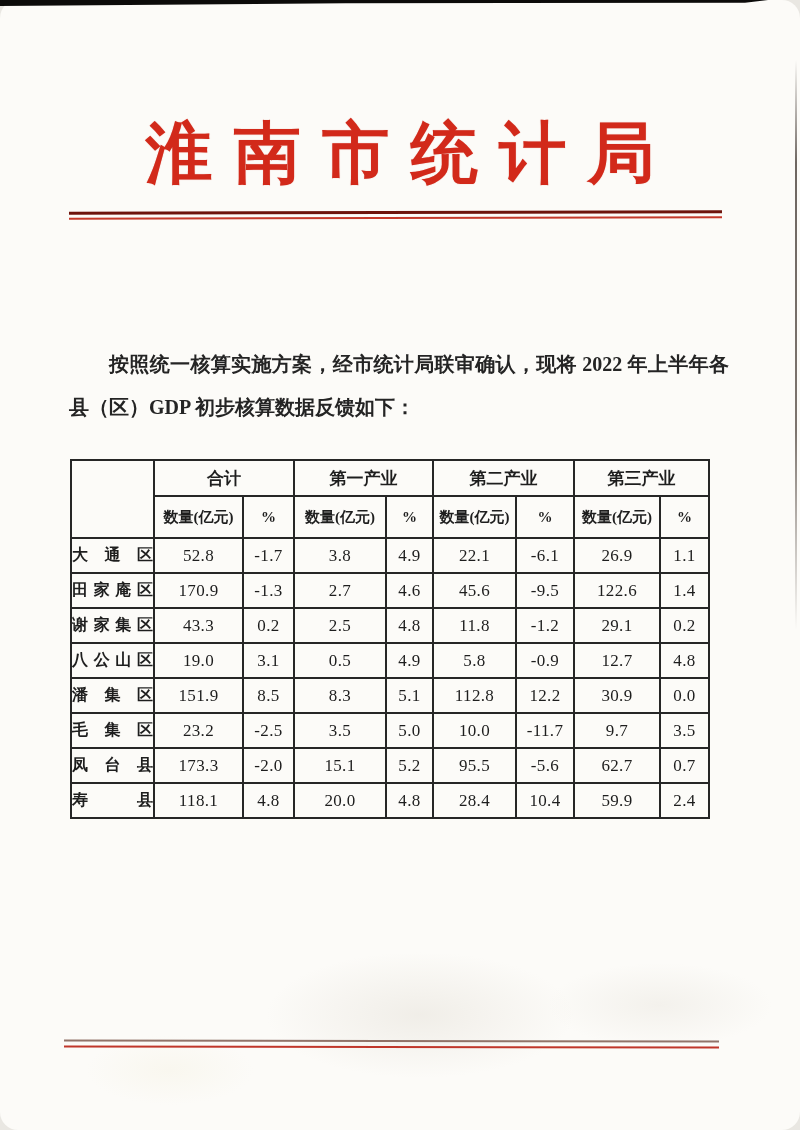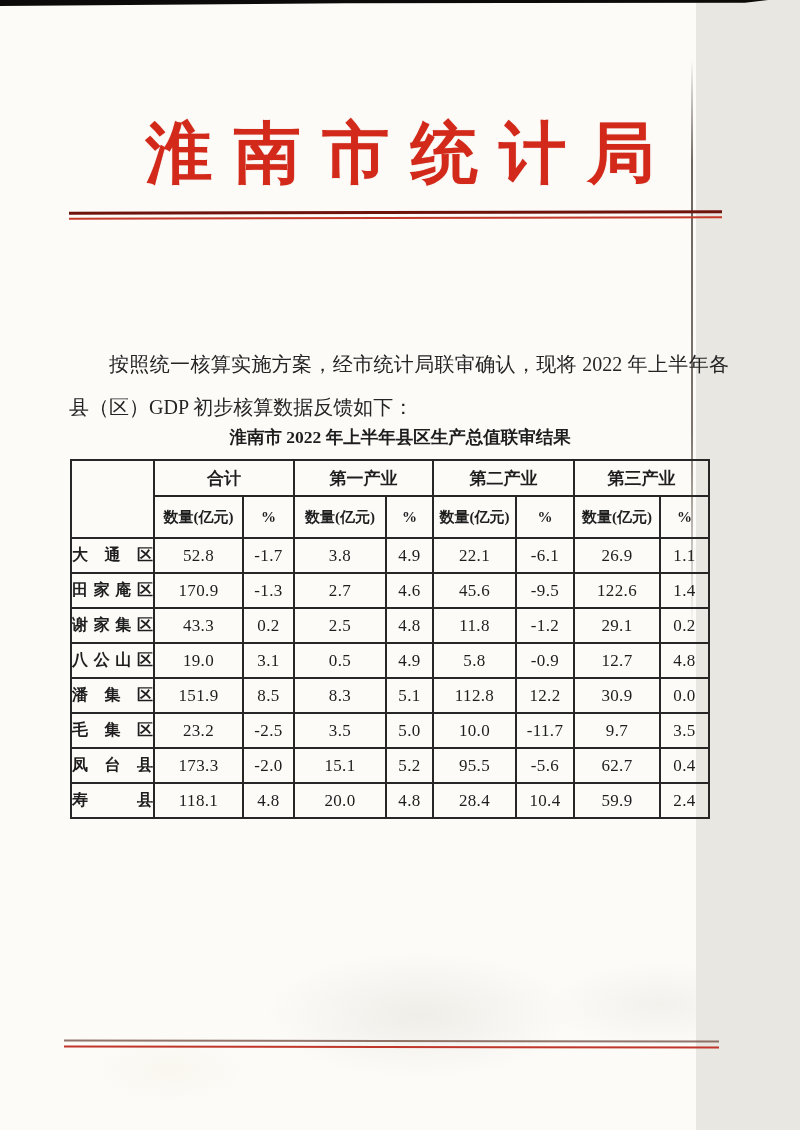--- a/index.html
+++ b/index.html
@@ -5,26 +5,27 @@
   html,body{margin:0;padding:0;}
   body{
     width:800px;height:1130px;
     background:#e9e7e2;
     font-family:"Liberation Serif","DejaVu Serif",serif;
     color:#222;
     overflow:hidden;
   }
   .page{
     position:relative;
-    width:696px;height:1130px;
+    width:800px;height:1130px;
     background:
       radial-gradient(220px 90px at 420px 1015px, rgba(210,203,190,.28), rgba(210,203,190,0) 70%),
       radial-gradient(160px 60px at 660px 1005px, rgba(212,206,194,.22), rgba(212,206,194,0) 70%),
       radial-gradient(120px 50px at 170px 1070px, rgba(246,243,230,.5), rgba(246,243,230,0) 70%),
       #fcfbf8;
+    border-radius: 18px;
   }
   
   .scan-top-edge{
     position:absolute;top:0;left:0;width:768px;height:6px;
     background:#0c0b0a;
     clip-path:polygon(0 0,100% 0,97% 45%,45% 55%,0 100%);
   }
   .scan-right-edge{
     position:absolute;top:60px;right:3px;width:2px;height:570px;
     background:linear-gradient(to bottom,rgba(62,52,46,0),rgba(62,52,46,.75) 18%,rgba(70,58,50,.7) 65%,rgba(62,52,46,0));
@@ -42,21 +43,21 @@
   .rule-double-top{position:absolute;top:211px;left:69px;width:653px;transform:rotate(-.12deg);}
   .rule-double-top .r1{height:3px;background:#6e140c;}
   .rule-double-top .r2{height:2px;background:#c5392a;margin-top:3px;}
   .doc-title{
     position:absolute;top:270px;left:0;width:800px;
     text-align:center;font-size:21.5px;font-weight:bold;color:#1d1d1d;
     white-space:nowrap;
   }
   .body-paragraph{
     position:absolute;top:343px;left:69px;width:660px;
-    font-size:20px;line-height:43px;font-weight:400;
+    font-size:20px;line-height:43px;font-weight:700;
     text-indent:2em;color:#242424;
     text-align:justify;
   }
   .table-caption{
     position:absolute;top:425px;left:0;width:800px;
     text-align:center;font-size:17.5px;font-weight:bold;color:#1d1d1d;
     white-space:nowrap;
   }
   table.gdp{
     position:absolute;top:459px;left:70px;
@@ -101,21 +102,20 @@
   <div class="agency">淮南市统计局</div>
 
   <div class="rule-double-top">
     <div class="r1"></div>
     <div class="r2"></div>
   </div>
 
 
   <div class="body-paragraph">按照统一核算实施方案，经市统计局联审确认，现将 2022 年上半年各县（区）GDP 初步核算数据反馈如下：</div>
 
-  <div class="table-caption">淮南市 2022 年上半年县区生产总值联审结果</div>
 
   <table class="gdp">
     <colgroup>
       <col style="width:83px">
         <col style="width:89px">
         <col style="width:51px">
       <col style="width:92px">
         <col style="width:47px">
         <col style="width:83px">
       <col style="width:58px">
@@ -210,21 +210,21 @@
       </tr>
       <tr class="data-row">
         <td class="region">凤台县</td>
         <td class="num">173.3</td>
         <td class="num">-2.0</td>
         <td class="num">15.1</td>
         <td class="num">5.2</td>
         <td class="num">95.5</td>
         <td class="num">-5.6</td>
         <td class="num">62.7</td>
-        <td class="num">0.4</td>
+        <td class="num">0.7</td>
       </tr>
       <tr class="data-row">
         <td class="region">寿县</td>
         <td class="num">118.1</td>
         <td class="num">4.8</td>
         <td class="num">20.0</td>
         <td class="num">4.8</td>
         <td class="num">28.4</td>
         <td class="num">10.4</td>
         <td class="num">59.9</td>

